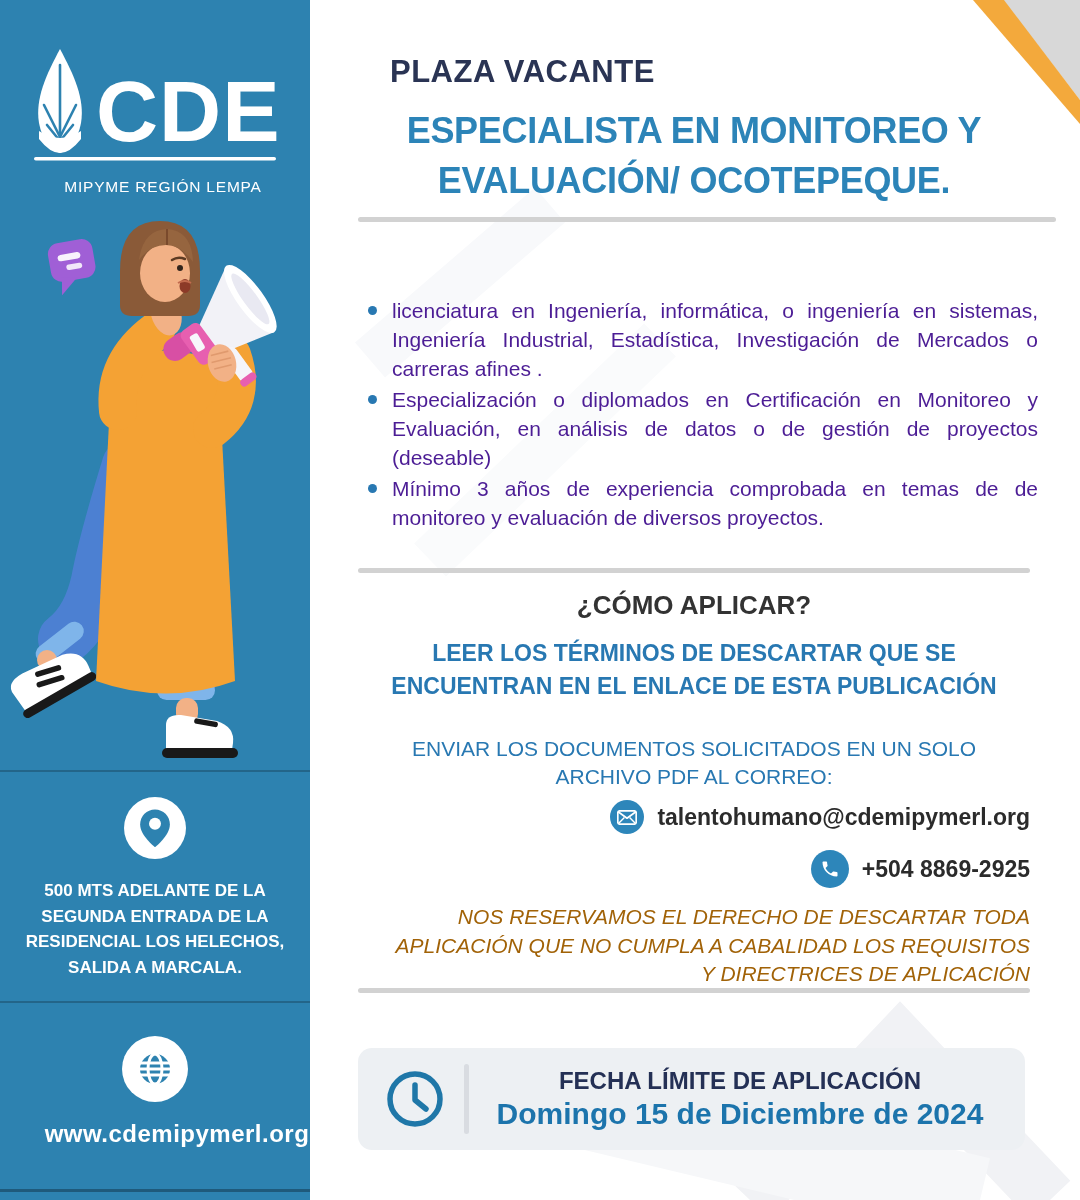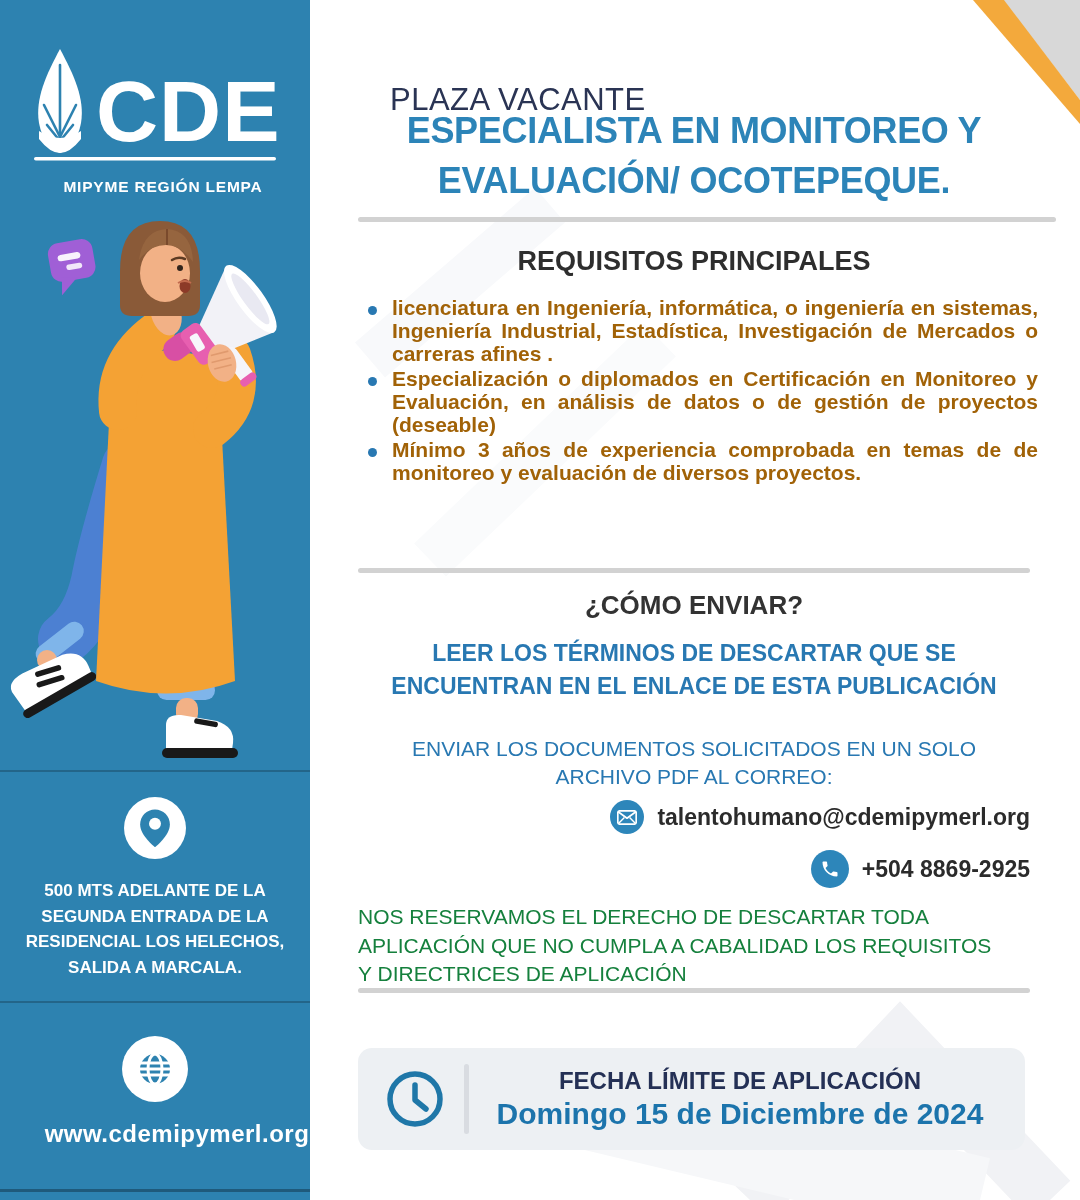--- a/index.html
+++ b/index.html
@@ -12,67 +12,67 @@
   .wm { position:absolute; left:310px; top:0; z-index:0; }
 
   
   .corner { position:absolute; top:0; right:0; z-index:3; }
 
   
   .sidebar { position:absolute; left:0; top:0; width:310px; height:1200px;
              background:#2D82B0; z-index:2; }
   .logo-block { position:absolute; top:45px; left:0; width:310px; text-align:center; }
   .logo-block svg { display:block; margin:0 auto; }
-  .tagline { margin-top:5px; color:#ffffff; font-size:15.5px; font-weight:bold;
+  .tagline { margin-top:5px; color:#ffffff; font-size:15.5px; font-weight:normal;
              letter-spacing:0.8px;margin-left:16px; }
   .illus { position:absolute; top:213px; left:0; }
   .side-sep { position:absolute; left:0; width:310px; height:2px; background:rgba(0,0,0,0.22); }
   .sep1 { top:770px; } .sep2 { top:1001px; } .sep-bottom { top:1189px; height:3px; background:rgba(0,0,0,0.3); }
   .round-badge { position:absolute; left:124px; width:62px; height:62px; border-radius:50%;
                  background:#ffffff; display:flex; align-items:center; justify-content:center; }
   .badge-pin { top:797px; }
   .badge-globe { top:1036px; left:122px; width:66px; height:66px; }
   .address { position:absolute; top:878px; left:19px; width:272px; text-align:center;
              color:#ffffff; font-size:17px; font-weight:bold; line-height:25.5px; }
   .website { position:absolute; top:1120px; left:0; width:310px; text-align:center;
              color:#ffffff; font-size:24px; font-weight:bold; letter-spacing:0.5px;padding-left:44px; }
 
   
   .main { position:absolute; left:310px; top:0; width:770px; height:1200px; z-index:1; }
-  .kicker { position:absolute; top:54px; left:80px; font-size:31px; font-weight:normal;
-            color:#2A3454; letter-spacing:0.5px;margin-top:28px; }
+  .kicker { position:absolute; top:54px; left:80px; font-size:31px; font-weight:bold;
+            color:#2A3454; letter-spacing:0.5px; }
   .job-title { position:absolute; top:106px; left:48px; width:672px; text-align:center;
                color:#2C84B8; font-size:36px; line-height:50px; font-weight:bold;
                letter-spacing:-0.3px; }
   .rule { position:absolute; height:5px; border-radius:3px; background:#D2D2D2; }
   .rule1 { top:217px; left:48px; width:698px; }
   .rule2 { top:568px; left:48px; width:672px; }
   .rule3 { top:988px; left:48px; width:672px; }
   .req-heading { position:absolute; top:246px; left:48px; width:672px; text-align:center;
                  font-size:27px; font-weight:bold; color:#2E2E2E; }
   .req-list { position:absolute; top:296px; left:82px; width:646px; list-style:none; }
-  .req-list li { position:relative; font-size:21px; line-height:23px; font-weight:bold;
-                 color:#a16207; text-align:justify; margin-bottom:2px; }
+  .req-list li { position:relative; font-size:21px; line-height:29px; font-weight:normal;
+                 color:#4c1d95; text-align:justify; margin-bottom:2px; }
   .req-list li::before { content:""; position:absolute; left:-24px; top:10px; width:9px;
                  height:9px; border-radius:50%; background:#2878B2; }
   .apply-heading { position:absolute; top:590px; left:48px; width:672px; text-align:center;
                  font-size:26px; font-weight:bold; color:#333333; }
   .read-block { position:absolute; top:637px; left:48px; width:672px; text-align:center;
                  font-size:23px; line-height:33px; font-weight:bold; color:#2878B2; }
   .send-block { position:absolute; top:735px; left:48px; width:672px; text-align:center;
                  font-size:21px; line-height:28px; font-weight:normal; color:#2878B2; }
   .contact-row { position:absolute; left:48px; width:672px; display:flex;
                  align-items:center; justify-content:flex-end; gap:13px; }
   .row-email { top:800px; } .row-phone { top:850px; }
   .contact-ic { border-radius:50%; background:#2D86BA; display:flex; align-items:center;
                 justify-content:center; flex:0 0 auto; }
   .ic-mail { width:34px; height:34px; } .ic-phone { width:38px; height:38px; }
   .contact-txt { font-size:23px; font-weight:bold; color:#2B2B2B; }
-  .disclaimer { position:absolute; top:903px; left:48px; width:672px; text-align:left;
-                font-size:21px; line-height:28.5px; color:#15803d; }
+  .disclaimer { position:absolute; top:903px; left:48px; width:672px; text-align:right;
+                font-style:italic; font-size:21px; line-height:28.5px; color:#a16207; }
   .deadline-card { position:absolute; top:1048px; left:48px; width:667px; height:102px;
                 background:#EDF0F3; border-radius:14px; display:flex; align-items:center; }
   .clock-wrap { margin-left:28px; flex:0 0 auto; display:flex; }
   .v-div { width:5px; height:70px; border-radius:3px; background:#D9DCE1; margin-left:20px; }
   .deadline-txt { flex:1; text-align:center; padding-right:14px; }
   .deadline-label { font-size:24px; font-weight:bold; color:#243055; line-height:30px; }
   .deadline-date  { font-size:30px; font-weight:bold; color:#1C74AC; line-height:36px; }
 </style>
 </head>
 <body>
@@ -217,31 +217,30 @@
 
     <h2 class="kicker">PLAZA VACANTE</h2>
 
     <h1 class="job-title">
       <div>ESPECIALISTA EN MONITOREO Y</div>
       <div>EVALUACIÓN/ OCOTEPEQUE.</div>
     </h1>
 
     <div class="rule rule1"></div>
 
-    <h3 class="req-heading">REQUISITOS PRINCIPALES</h3>
 
     <ul class="req-list">
       <li>licenciatura en Ingeniería, informática, o ingeniería en sistemas, Ingeniería Industrial, Estadística, Investigación de Mercados o carreras afines .</li>
       <li>Especialización o diplomados en Certificación en Monitoreo y Evaluación, en análisis de datos o de gestión de proyectos (deseable)</li>
       <li>Mínimo 3 años de experiencia comprobada en temas de de monitoreo y evaluación de diversos proyectos.</li>
     </ul>
 
     <div class="rule rule2"></div>
 
-    <h3 class="apply-heading">¿CÓMO ENVIAR?</h3>
+    <h3 class="apply-heading">¿CÓMO APLICAR?</h3>
 
     <div class="read-block">
       <div>LEER LOS TÉRMINOS DE DESCARTAR QUE SE</div>
       <div>ENCUENTRAN EN EL ENLACE DE ESTA PUBLICACIÓN</div>
     </div>
 
     <div class="send-block">
       <div>ENVIAR LOS DOCUMENTOS SOLICITADOS EN UN SOLO</div>
       <div>ARCHIVO PDF  AL CORREO:</div>
     </div>

